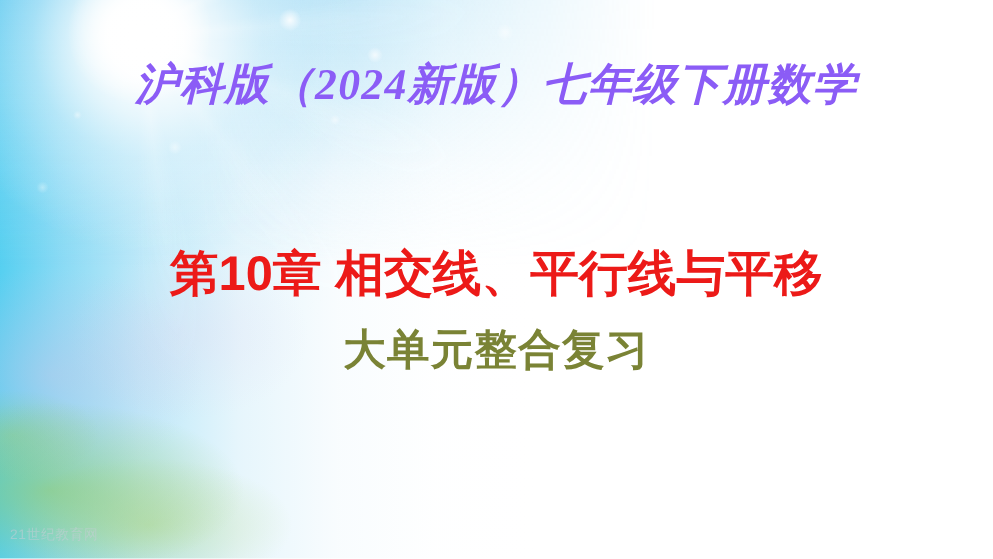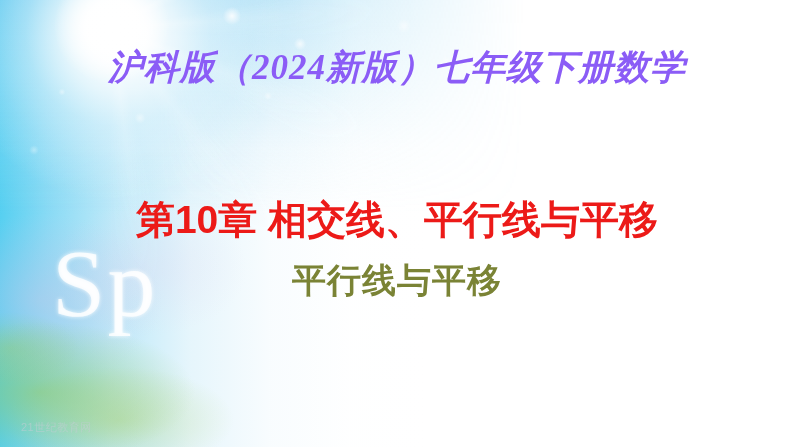--- a/index.html
+++ b/index.html
@@ -143,21 +143,21 @@
     font-weight: 400;
     color: rgba(255,255,255,.80);
     letter-spacing: 2px;
     text-shadow: 0 0 4px rgba(255,255,255,.9);
     user-select: none;
   }
 
   
   .bg-watermark {
     position: absolute;
-    left: 21px;
+    left: 8px;
     top: 420px;
     font-size: 11px;
     letter-spacing: .5px;
     color: rgba(196, 206, 214, .55);
     user-select: none;
   }
 
   
   .content {
     position: absolute;
@@ -217,27 +217,26 @@
 
   <div class="bg-layer bg-sky"></div>
   <div class="bg-layer bg-sky-top"></div>
   <div class="bg-layer bg-rays"></div>
   <div class="bg-layer bg-sun"></div>
   <div class="bg-layer bg-sun-core"></div>
   <div class="bg-layer bg-bokeh"></div>
   <div class="bg-layer bg-haze"></div>
   <div class="bg-layer bg-grass"></div>
 
-  <div class="bg-ghost">Sp</div>
 
   <div class="bg-watermark">21世纪教育网</div>
 
   <div class="content">
 
     <div class="line-source">沪科版（2024新版）七年级下册数学</div>
 
     <div class="line-chapter">第10章 相交线、平行线与平移</div>
 
-    <div class="line-subtitle">平行线与平移</div>
+    <div class="line-subtitle">大单元整合复习</div>
 
   </div>
 
 </div>
 
 </body></html>

